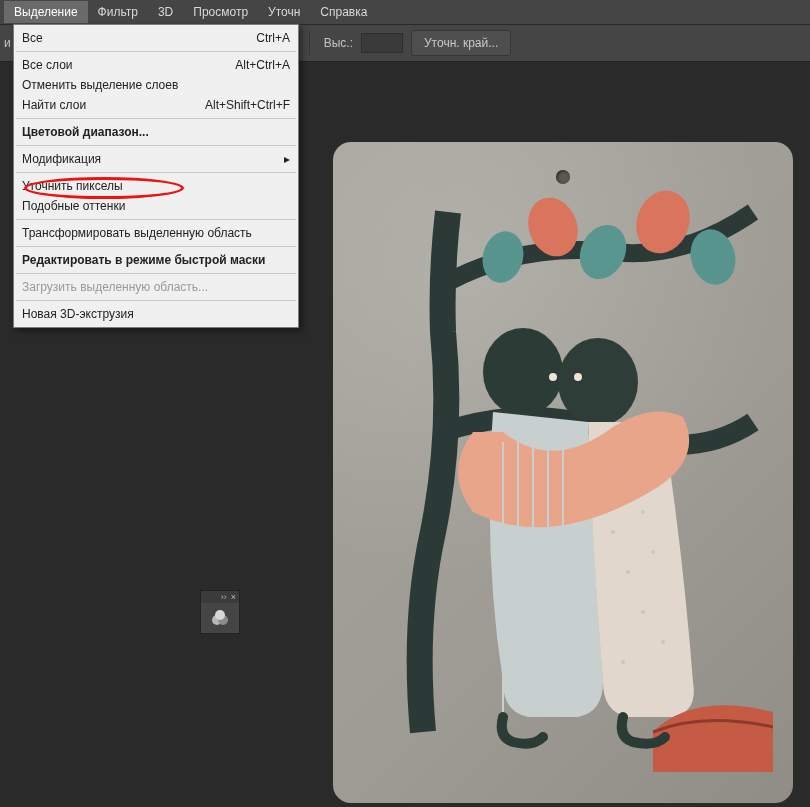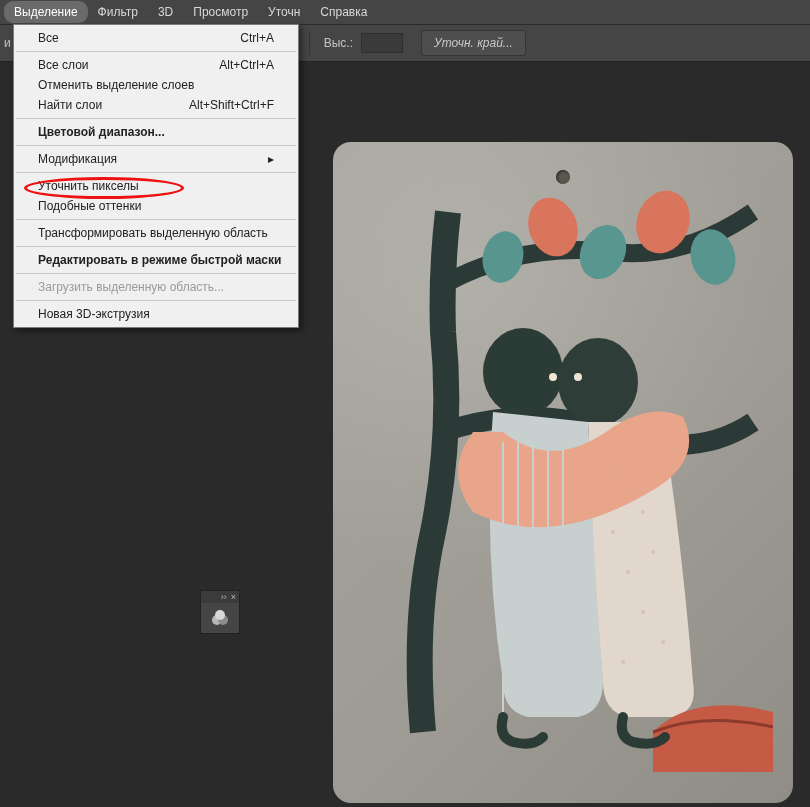--- a/index.html
+++ b/index.html
@@ -1,27 +1,27 @@
 <!DOCTYPE html>
 <html><head>
 <meta charset="utf-8">
 <style>
   * { margin: 0; padding: 0; box-sizing: border-box; }
   body { background: #2a2a2a; font-family: Tahoma, Arial, sans-serif; font-size: 12px; color: #d8d8d8; width: 810px; height: 807px; overflow: hidden; position: relative; }
   .menubar { display: flex; align-items: center; height: 24px; padding: 0 4px; background: #454545; }
-  .menubar .item { padding: 4px 10px; cursor: default; border-radius: 9px; }
+  .menubar .item { padding: 4px 10px; cursor: default; }
   .menubar .item.active { background: #6a6a6a; color: #fff; }
   .toolbar { display: flex; align-items: center; height: 38px; padding: 0 10px; background: #454545; border-top: 1px solid #2a2a2a; border-bottom: 1px solid #222; gap: 8px; }
   .toolbar .partial-label { color: #c4c4c4; margin-left:-6px; }
   .toolbar .sep { width: 1px; height: 24px; background: #333; margin: 0 6px 0 290px; }
   .toolbar .lbl { color: #c4c4c4; }
   .toolbar .val-box { width: 42px; height: 20px; background: #3a3a3a; border: 1px solid #2e2e2e; }
-  .toolbar .refine-btn { margin-left: 10px; height: 22px; padding: 12px 12px; background: #4e4e4e; border: 1px solid #353535; border-radius: 3px; color: #c8c8c8; cursor: default; font-size:12px; display:flex; align-items:center;font-style:italic;}
+  .toolbar .refine-btn { height: 22px; padding: 12px 12px; background: #4e4e4e; border: 1px solid #353535; border-radius: 3px; color: #c8c8c8; cursor: default; font-size:12px; display:flex; align-items:center;}
   .dropdown { position: absolute; left: 13px; top: 24px; width: 286px; background: #f0f0f0; color: #222; border: 1px solid #7a7a7a; box-shadow: 3px 3px 6px rgba(0,0,0,.45); padding: 3px 0; }
-  .m-row { display: flex; align-items: flex-end; justify-content: space-between; padding: 3px 24px; font-size: 12px; white-space: nowrap; gap: 13px; }
+  .m-row { display: flex; align-items: flex-end; justify-content: space-between; padding: 3px 8px; font-size: 12px; white-space: nowrap; gap: 13px; }
   .m-row.bold { font-weight: bold; }
   .m-row.disabled { color: #9a9a9a; }
   .m-row .sc { color: inherit; }
   .m-row .sub { color: #222; }
   .m-sep { height: 1px; background: #c8c8c8; margin: 3px 2px; }
   .highlight { position: absolute; left: 24px; top: 177px; width: 160px; height: 22px; border: 3px solid #e11; border-radius: 50%/50%; pointer-events: none; }
   .canvas-area { position: absolute; left: 0; top: 62px; right: 0; bottom: 0; }
   .board { position: absolute; left: 333px; top: 80px; width: 460px; height: 661px; background: linear-gradient(135deg,#a7a69e 0%, #9d9b93 60%, #8f8d85 100%); border-radius: 18px; overflow: hidden; }
   .board::before{content:"";position:absolute;inset:0;background:radial-gradient(circle at 30% 20%, rgba(255,255,255,.15), transparent 50%);} 
   .hole { position: absolute; left: 50%; top: 28px; transform: translateX(-50%); width: 14px; height: 14px; border-radius: 50%; background: #5a584f; box-shadow: inset 1px 1px 3px rgba(0,0,0,.6); }

